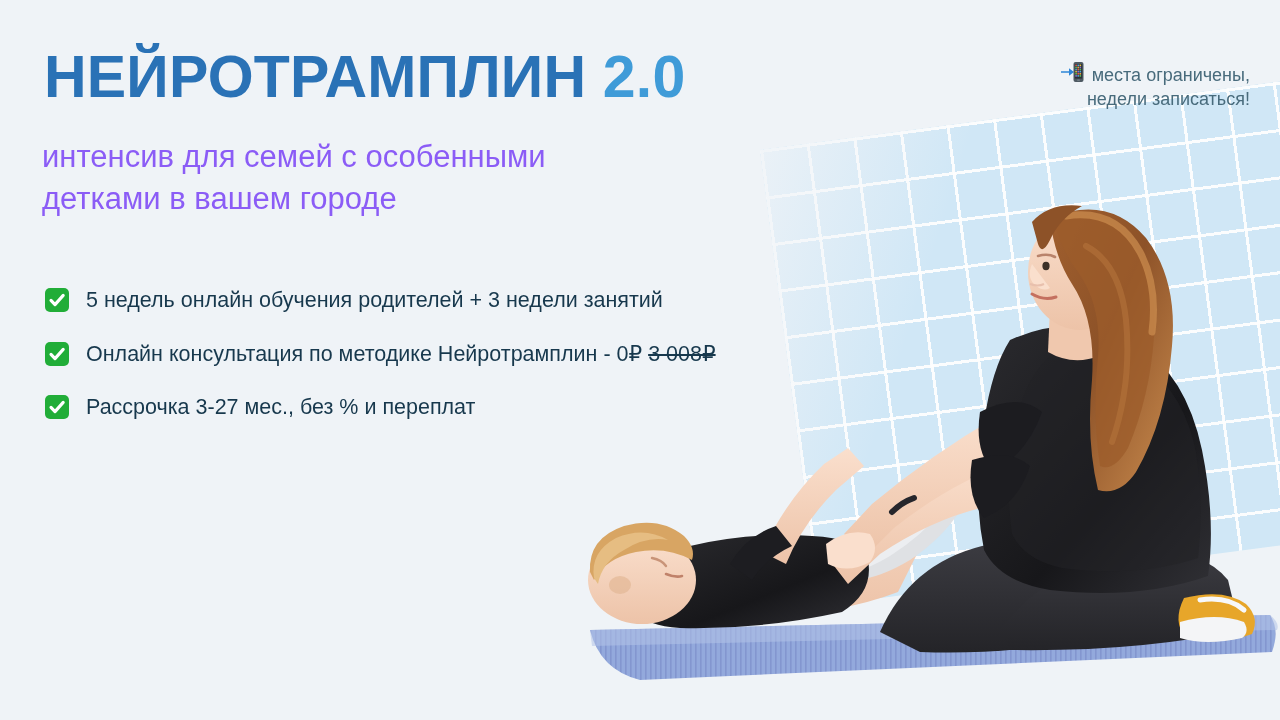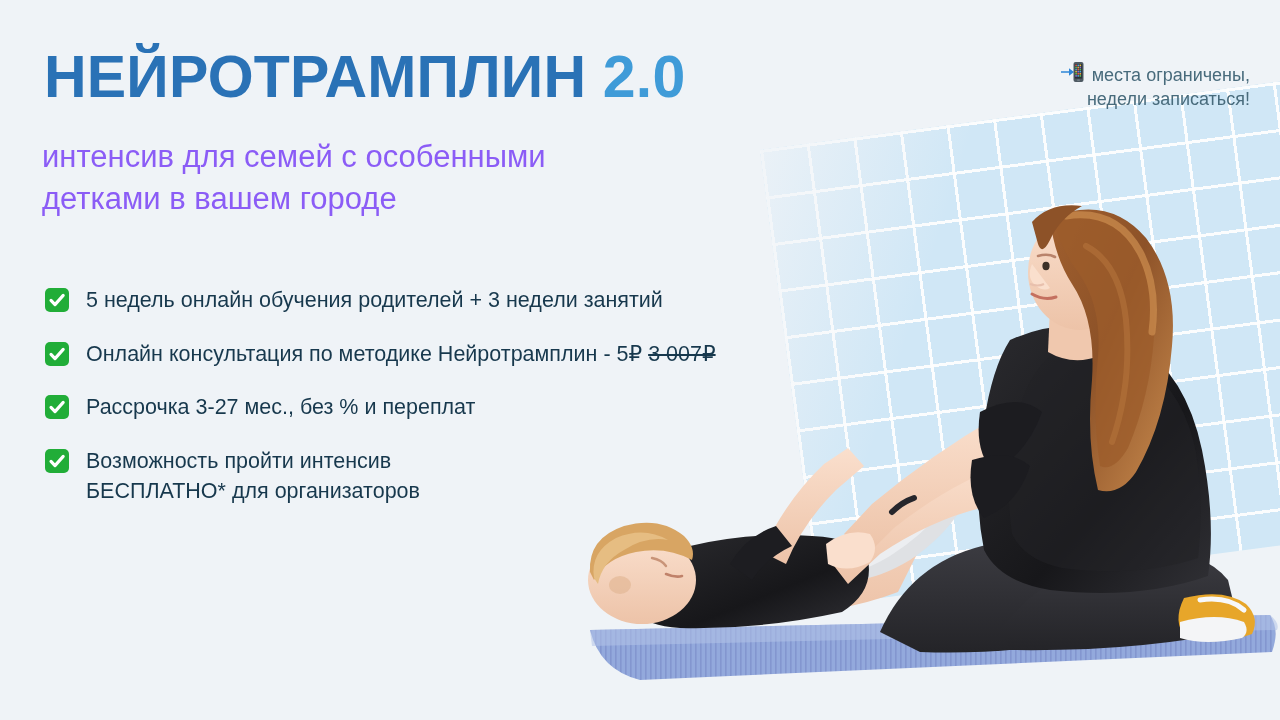--- a/index.html
+++ b/index.html
@@ -211,48 +211,36 @@
       </li>
 
       <li class="feature">
         <span class="check">
           <svg viewBox="0 0 26 26" xmlns="http://www.w3.org/2000/svg">
             <rect x="1" y="1" width="24" height="24" rx="5" fill="#21ad38"></rect>
             <path d="M7 13.4 L11 17.6 L19.2 8.4" stroke="#ffffff" stroke-width="3.1" fill="none" stroke-linecap="round" stroke-linejoin="round"></path>
           </svg>
         </span>
         <span class="txt">
-          <span>Онлайн консультация по методике Нейротрамплин - 5₽ </span><span class="strike">3 007₽</span>
+          <span>Онлайн консультация по методике Нейротрамплин - 0₽ </span><span class="strike">3 008₽</span>
         </span>
       </li>
 
       <li class="feature">
         <span class="check">
           <svg viewBox="0 0 26 26" xmlns="http://www.w3.org/2000/svg">
             <rect x="1" y="1" width="24" height="24" rx="5" fill="#21ad38"></rect>
             <path d="M7 13.4 L11 17.6 L19.2 8.4" stroke="#ffffff" stroke-width="3.1" fill="none" stroke-linecap="round" stroke-linejoin="round"></path>
           </svg>
         </span>
         <span class="txt">Рассрочка 3-27 мес., без % и переплат</span>
       </li>
 
 
 
-      <li class="feature">
-        <span class="check">
-          <svg viewBox="0 0 26 26" xmlns="http://www.w3.org/2000/svg">
-            <rect x="1" y="1" width="24" height="24" rx="5" fill="#21ad38"></rect>
-            <path d="M7 13.4 L11 17.6 L19.2 8.4" stroke="#ffffff" stroke-width="3.1" fill="none" stroke-linecap="round" stroke-linejoin="round"></path>
-          </svg>
-        </span>
-        <span class="txt">
-          <span>Возможность пройти интенсив</span><br>
-          <span>БЕСПЛАТНО* для организаторов</span>
-        </span>
-      </li>
 
     </ul>
   </div>
 
   <div class="badge">
     <span class="line">
       <span class="phone-icon">
         <svg viewBox="0 0 24 24" xmlns="http://www.w3.org/2000/svg">
           <path d="M0 11.2 h8 v-3 l5 3.8 -5 3.8 v-3 h-8 z" fill="#2e86d8"></path>
           <rect x="12.5" y="2" width="10" height="20" rx="2" fill="#4e5a63"></rect>

